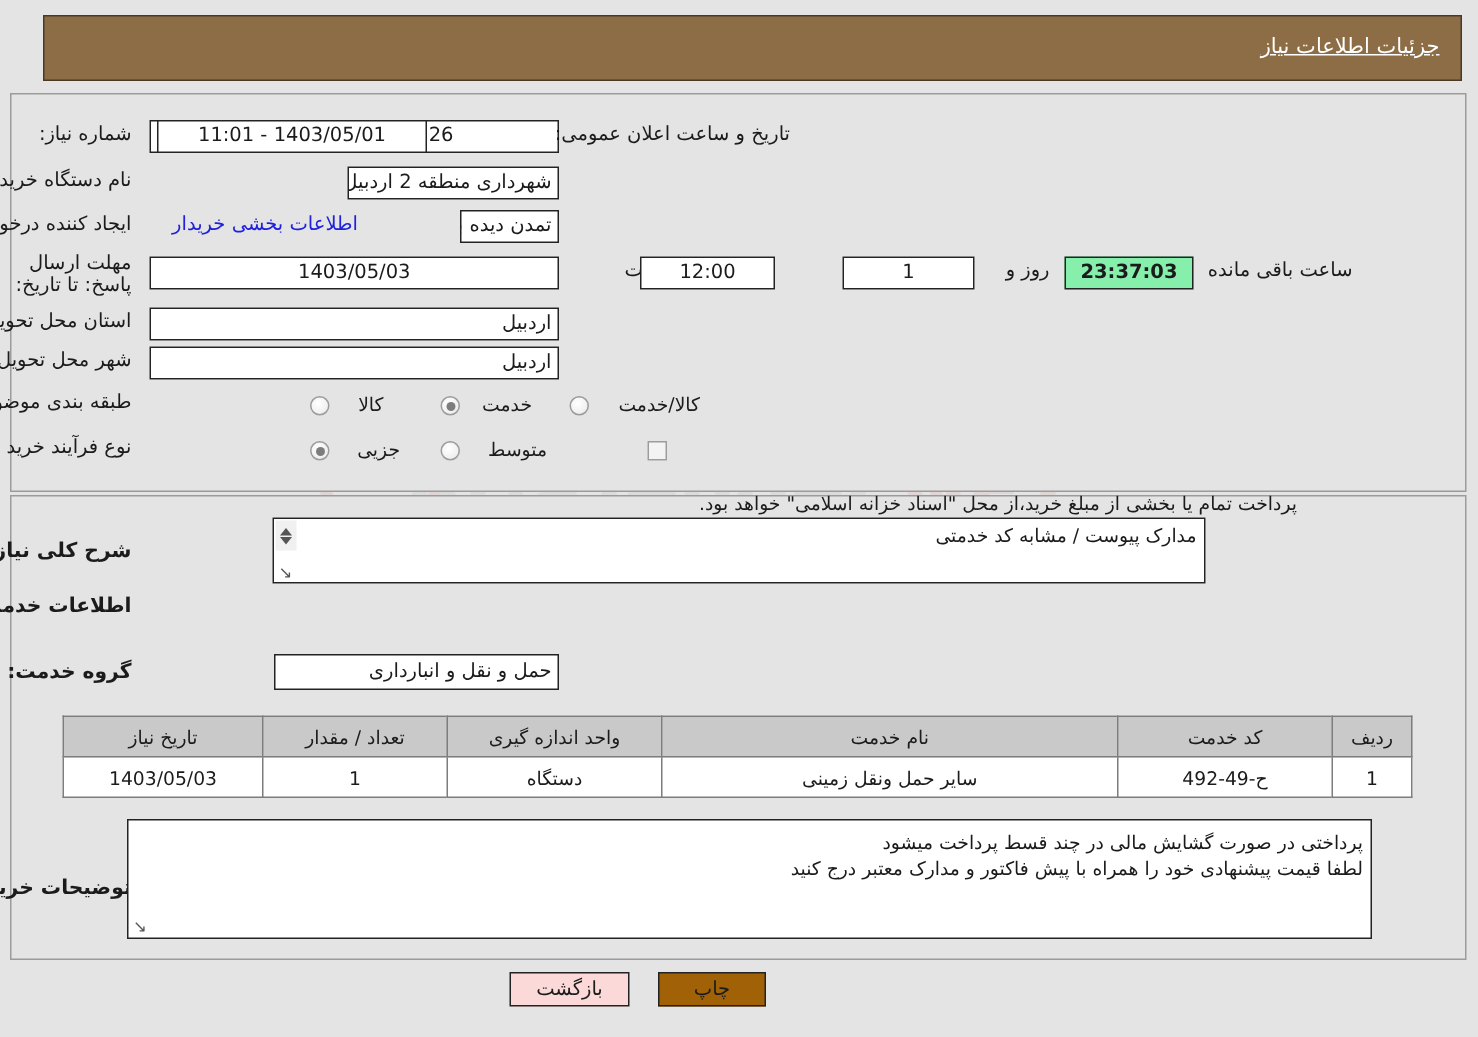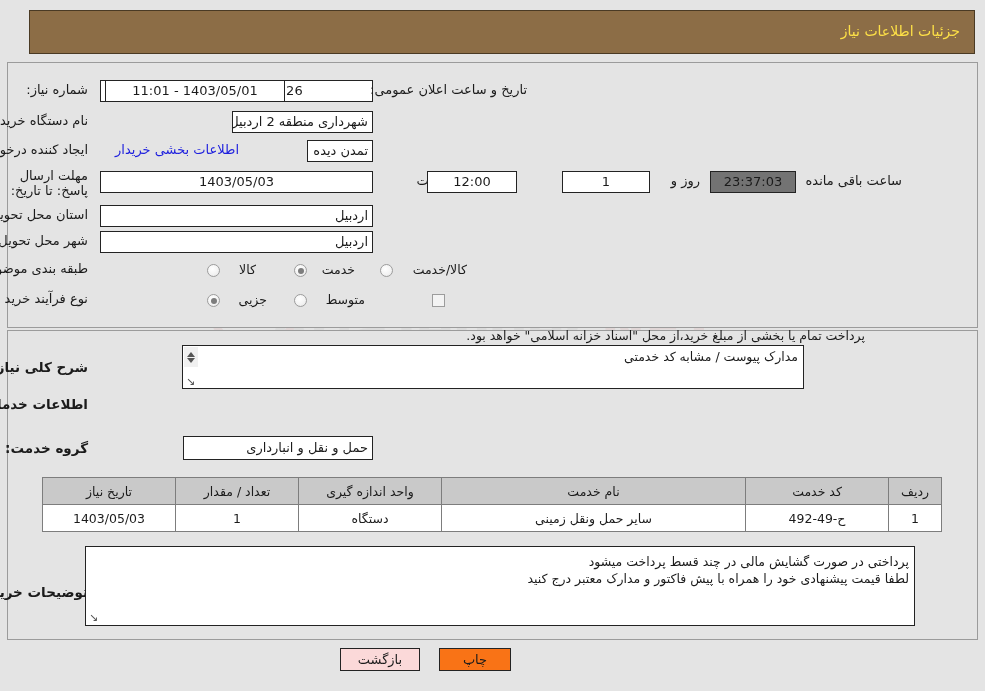--- a/index.html
+++ b/index.html
@@ -54,23 +54,24 @@
     left: 29px; top: 10px;
     width: 946px; height: 44px;
     background: #8c6d46;
     border: 1px solid #4a3a24;
     box-sizing: border-box;
     z-index: 2;
   }
   .header-title {
     position: absolute;
     right: 14px; top: 12px;
-    color: #fde047;
+    color: #ffffff;
     font-size: 14px;
     direction: rtl;
+    text-decoration: underline;
   }
 
   
   .panel {
     position: absolute;
     left: 7px; top: 62px;
     width: 971px; height: 266px;
     border: 1px solid #9b9b9b;
     background: #e4e4e4;
     box-sizing: border-box;
@@ -108,21 +109,21 @@
     direction: rtl;
     text-align: right;
     padding: 0 4px;
     line-height: 20px;
     height: 22px;
     white-space: nowrap;
     overflow: hidden;
     z-index: 3;
   }
   .fld.ctr { text-align: center; padding: 0; }
-  .fld.ivory { background: #737373; }
+  .fld.ivory { background: #86efac; font-weight: bold; }
 
   .link {
     position: absolute;
     color: #1f21de;
     font-size: 13px;
     direction: rtl;
     white-space: nowrap;
     cursor: pointer;
     z-index: 3;
   }
@@ -240,21 +241,21 @@
     box-sizing: border-box;
     font-size: 13px;
     color: #1b1b1b;
     text-align: center;
     line-height: 21px;
     height: 23px;
     cursor: pointer;
     direction: rtl;
     z-index: 3;
   }
-  .btn.print { background: #f97316; }
+  .btn.print { background: #a16207; }
   .btn.back  { background: #fbd9d9; }
 </style>
 </head>
 <body>
 
 <div id="page">
 
   <div class="watermark">
     <svg class="wm-shield" viewBox="0 0 96 110">
       <path d="M48 4 L92 20 V56 C92 84 72 100 48 106 C24 100 4 84 4 56 V20 Z" fill="none" stroke="#d4b5b5" stroke-width="7"></path>

